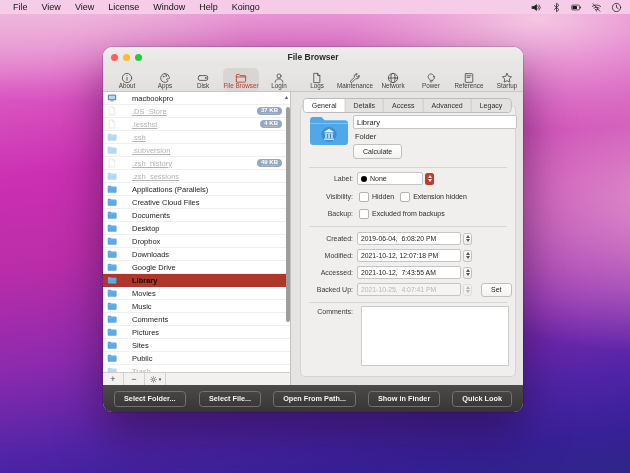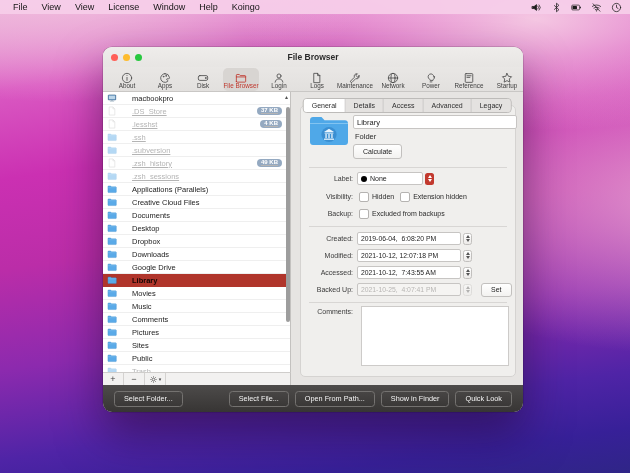--- a/index.html
+++ b/index.html
@@ -105,22 +105,22 @@
     border:1px solid #c2c0be;border-radius:3px;font-size:7px;color:#222;display:flex;align-items:center;}
   .commentslbl{position:absolute;left:0;top:202px;width:52px;text-align:right;font-size:7px;color:#3a3a3a;}
   .commentsbox{position:absolute;left:60px;top:200px;width:148px;height:60px;background:#fff;
     border:1px solid #cdcbc9;resize:none;font-family:inherit;font-size:7px;box-sizing:border-box;}
   
   .bottombar{position:absolute;left:0;top:338px;width:100%;height:27px;
     background:linear-gradient(#4d4b4a,#373534);display:flex;align-items:center;
     padding:0 11px;box-sizing:border-box;}
   .dbtn{height:14px;padding:0 9px;display:flex;align-items:center;border:1px solid #747270;
     border-radius:3.5px;background:linear-gradient(#474544,#3a3837);color:#f4f4f4;
-    font-size:7.3px;font-weight:normal;white-space:nowrap;}
-  .rgroup{margin-left:auto;display:flex;gap:6px;}
+    font-size:7.3px;font-weight:bold;white-space:nowrap;}
+  .rgroup{margin-left:auto;display:flex;gap:12px;}
 </style>
 </head>
 <body>
 
 <div class="menubar">
   <div class="mleft" id="menu-left">
       <div class="mitem">File</div>
       <div class="mitem">View</div>
       <div class="mitem">View</div>
       <div class="mitem">License</div>

